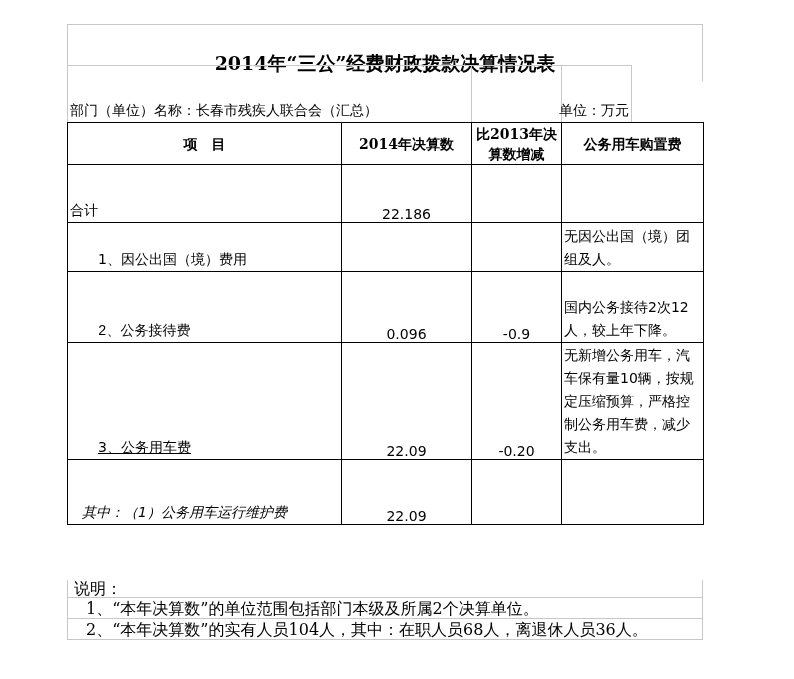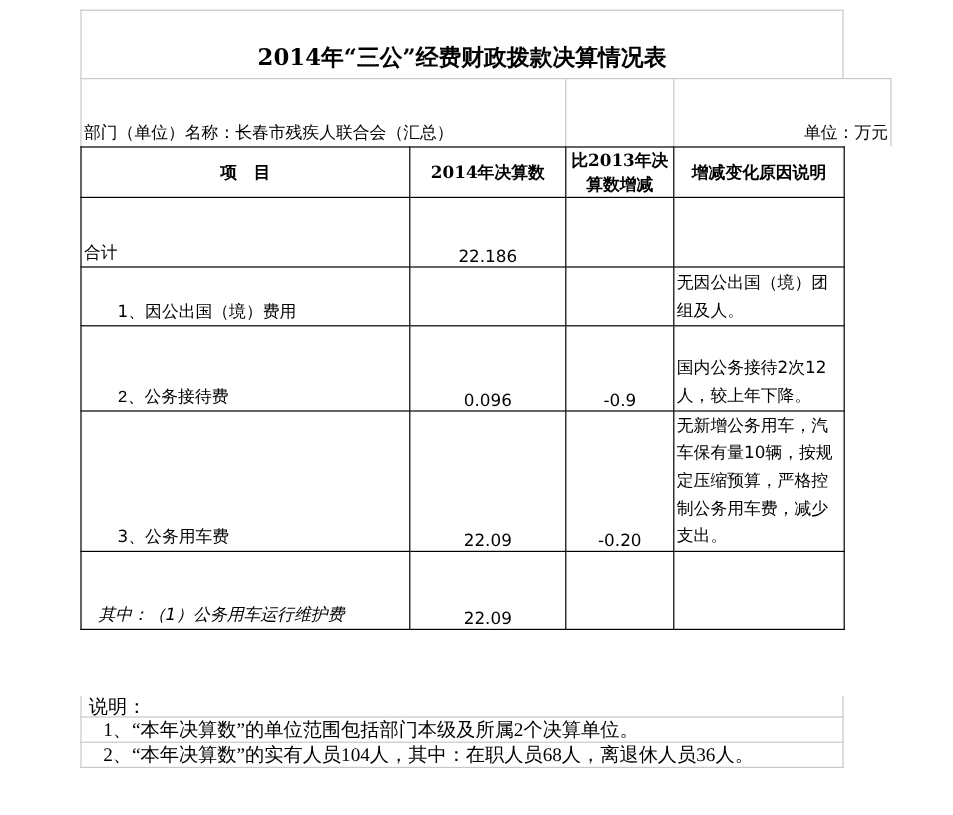--- a/index.html
+++ b/index.html
@@ -1,42 +1,42 @@
 <!DOCTYPE html>
 <html><head>
   <meta charset="utf-8">
   <style>
     html, body { margin: 0; padding: 0; background: #ffffff; }
     body { width: 794px; height: 679px; position: relative; overflow: hidden;
            font-family: "DejaVu Serif", "Liberation Serif", serif; color: #000; }
     .sheet { position: absolute; left: 67px; top: 8px; width: 636px; }
     .abs { position: absolute; box-sizing: border-box; }
-    .title-row { left: 0; top: 0; width: 636px; height: 57px;
+    .title-row { left: 0; top: 16px; width: 636px; height: 57px;
                  border: 1px solid #c8c8c8; border-bottom: none; }
     .title { position: absolute; left: 0; right: 0; bottom: 4px; text-align: center;
              font-size: 19px; font-weight: bold; font-family: "DejaVu Serif", serif; letter-spacing: 0px; }
-    .dept-row { left: 0; top: 57px; width: 676px; height: 57px;
+    .dept-row { left: 0; top: 57px; width: 565px; height: 57px;
                 border: 1px solid #c8c8c8; border-bottom: none; }
     .dept-row .vline { position: absolute; top: 0; bottom: 0; width: 0; border-left: 1px solid #c8c8c8; }
     .dept-label { position: absolute; left: 2px; bottom: 2px; font-size: 14px; font-family: "DejaVu Sans", sans-serif; white-space: nowrap; }
     .unit-label { position: absolute; right: 2px; bottom: 2px; font-size: 14px; font-family: "DejaVu Sans", sans-serif; white-space: nowrap; margin-left: 34px; }
     table.main { position: absolute; left: 0; top: 114px; width: 636px; border-collapse: collapse; table-layout: fixed; }
     table.main td { border: 1px solid #000; padding: 0 2px; vertical-align: bottom; font-size: 14px;
                     font-family: "DejaVu Sans", sans-serif; overflow: hidden; }
     table.main th { border: 1px solid #000; padding: 0 2px; font-size: 14px; font-weight: bold;
                     font-family: "DejaVu Serif", serif; line-height: 20px; vertical-align: middle; }
     td.num { text-align: center; font-family: "Liberation Sans", sans-serif; font-size: 14px; }
     td.reason { vertical-align: top; line-height: 23px; font-size: 14px; padding-top: 1px; }
     .item { display: block; padding-bottom: 2px; white-space: nowrap; }
     .notes { position: absolute; left: 0; top: 572px; width: 636px; }
     .note { position: relative; box-sizing: border-box; height: 21px; line-height: 21px;
             border-left: 1px solid #c8c8c8; border-right: 1px solid #c8c8c8; border-bottom: 1px solid #c8c8c8;
             font-size: 16px; padding-left: 4px; white-space: nowrap; font-family: "DejaVu Serif", serif; }
     .note.head { height: 18px; line-height: 17px; padding-left: 6px; }
-    .note.i { padding-left: 18px; font-family: Liberation Serif, serif; }
+    .note.i { padding-left: 18px; }
   </style>
 </head>
 <body>
 
 <div class="sheet">
 
   <div class="abs title-row">
     <div class="title">2014年“三公”经费财政拨款决算情况表</div>
   </div>
 
@@ -52,21 +52,21 @@
       <col style="width:274px">
       <col style="width:130px">
       <col style="width:90px">
       <col style="width:142px">
     </colgroup>
     <thead>
       <tr style="height:42px;">
         <th>项　目</th>
         <th>2014年决算数</th>
         <th>比2013年决算数增减</th>
-        <th>增减变化原因说明</th>
+        <th>公务用车购置费</th>
       </tr>
     </thead>
     <tbody>
       <tr style="height:58px;">
         <td style="">
             <span class="item">合计</span>
           </td>
         <td class="num">22.186</td>
         <td class="num"></td>
         <td class="reason"></td>
@@ -81,21 +81,21 @@
       </tr>
       <tr style="height:71px;">
         <td style="padding-left:30px;font-family:Liberation Mono, monospace;">
             <span class="item">2、公务接待费</span>
           </td>
         <td class="num">0.096</td>
         <td class="num">-0.9</td>
         <td class="reason">国内公务接待2次12人，较上年下降。</td>
       </tr>
       <tr style="height:117px;">
-        <td style="padding-left:30px;">
+        <td style="padding-left:30px;text-decoration:underline;">
             <span class="item">3、公务用车费</span>
           </td>
         <td class="num">22.09</td>
         <td class="num">-0.20</td>
         <td class="reason">无新增公务用车，汽车保有量10辆，按规定压缩预算，严格控制公务用车费，减少支出。</td>
       </tr>
       <tr style="height:65px;">
         <td style="padding-left:14px;font-style:italic;">
             <span class="item">其中：（1）公务用车运行维护费</span>
           </td>

